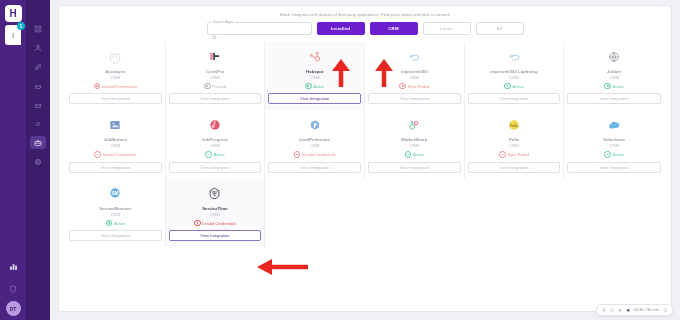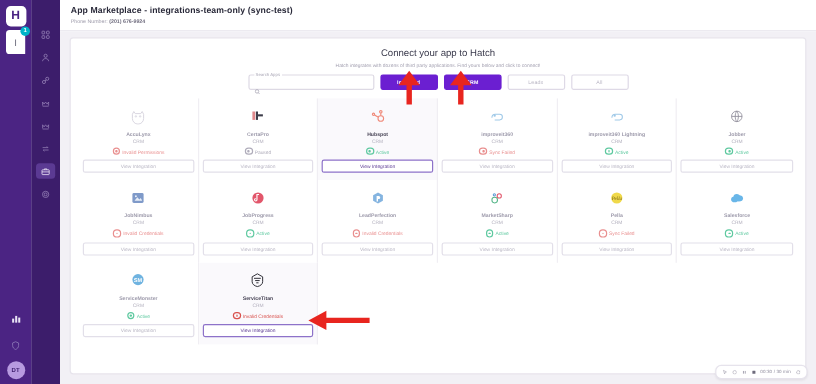--- a/index.html
+++ b/index.html
@@ -197,32 +197,24 @@
     <div class="nav-item">
       <svg width="8" height="8" viewBox="0 0 16 16" fill="none" stroke="#cfc2e8" stroke-width="1.3">
           <circle cx="8" cy="8" r="2.4"></circle>
           <circle cx="8" cy="8" r="5.2"></circle>
         </svg>
     </div>
   </div>
 
   <div class="main">
 
-    <div class="topbar">
-      <h1>App Marketplace - integrations-team-only (sync-test)</h1>
-      <p class="phone">
-        <span>Phone Number:</span>
-        <b>(201) 676-9924</b>
-      </p>
-    </div>
 
     <div class="canvas">
       <div class="panel">
 
-        <div class="panel-title">Connect your app to Hatch</div>
         <div class="panel-sub">Hatch integrates with dozens of third party applications. Find yours below and click to connect!</div>
 
         <div class="filters">
           <div class="search">
             <span class="lbl">Search Apps</span>
             <span class="mag">
               <svg width="5" height="5" viewBox="0 0 16 16" fill="none" stroke="#9a97a8" stroke-width="1.7">
                   <circle cx="7" cy="7" r="4.6"></circle>
                   <path d="M10.5 10.5L14 14"></path>
                 </svg>

